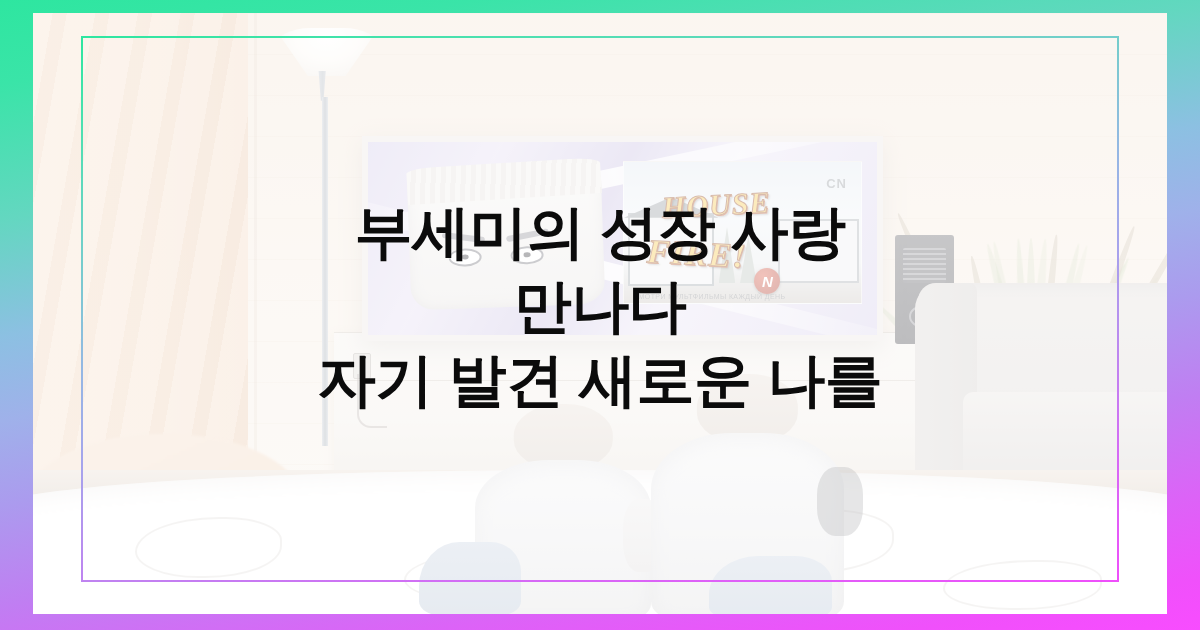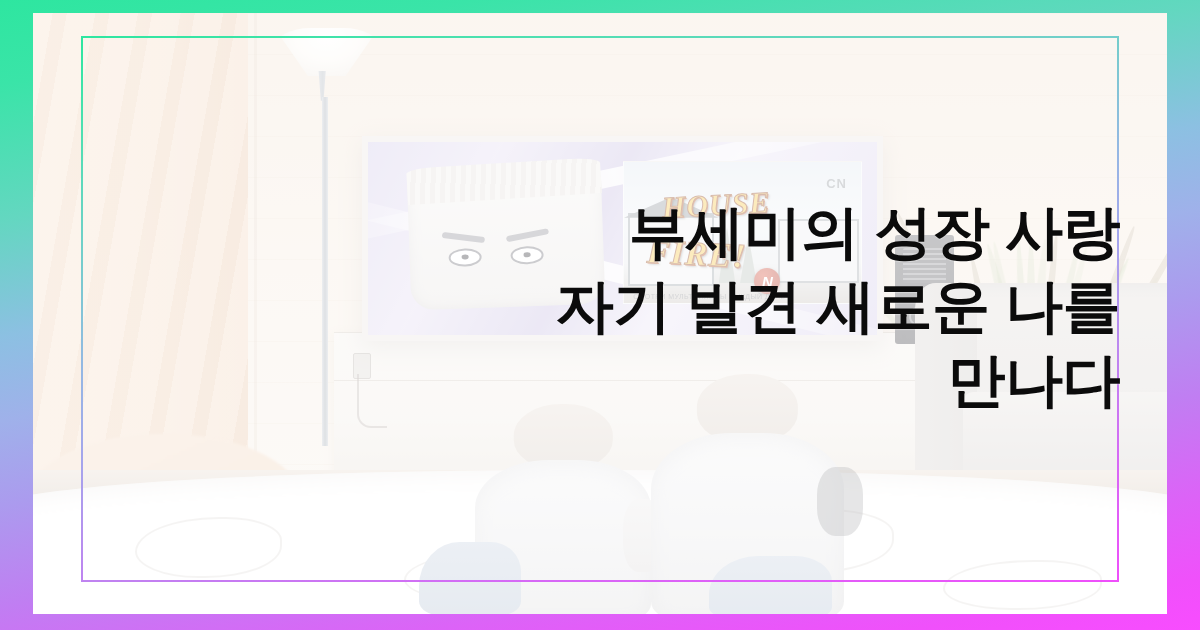--- a/index.html
+++ b/index.html
@@ -380,21 +380,21 @@
     -webkit-mask:linear-gradient(#000 0 0) padding-box, linear-gradient(#000 0 0);
     -webkit-mask-composite:xor;
             mask:linear-gradient(#000 0 0) padding-box, linear-gradient(#000 0 0);
             mask-composite:exclude;
   }
 
   
   .title-wrap {
     position:absolute;
     left:80px; right:80px; top:195px;
-    text-align:right;
+    text-align:center;
     pointer-events:none;
   }
   .title {
     font-family:"Liberation Sans", sans-serif;
     font-weight:bold;
     font-size:58px;
     line-height:1.28;
     color:#0b0b0b;
     letter-spacing:-0.5px;
     word-break:keep-all;
@@ -529,18 +529,18 @@
     </div>
 
     <div class="wash"></div>
   </div>
 
   <div class="inner-line"></div>
 
   <div class="title-wrap">
     <div class="title" id="title">
         <div>부세미의 성장 사랑</div>
+        <div>만나다</div>
         <div>자기 발견 새로운 나를</div>
-        <div>만나다</div>
       </div>
   </div>
 
 </div>
 
 </body></html>

